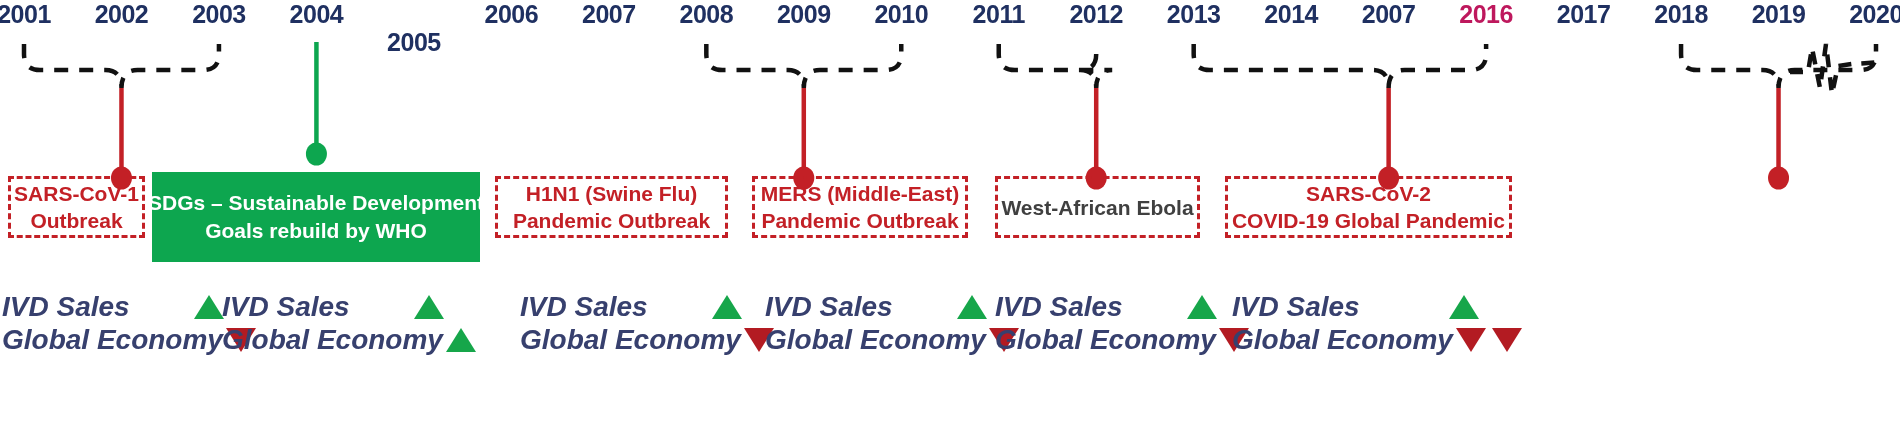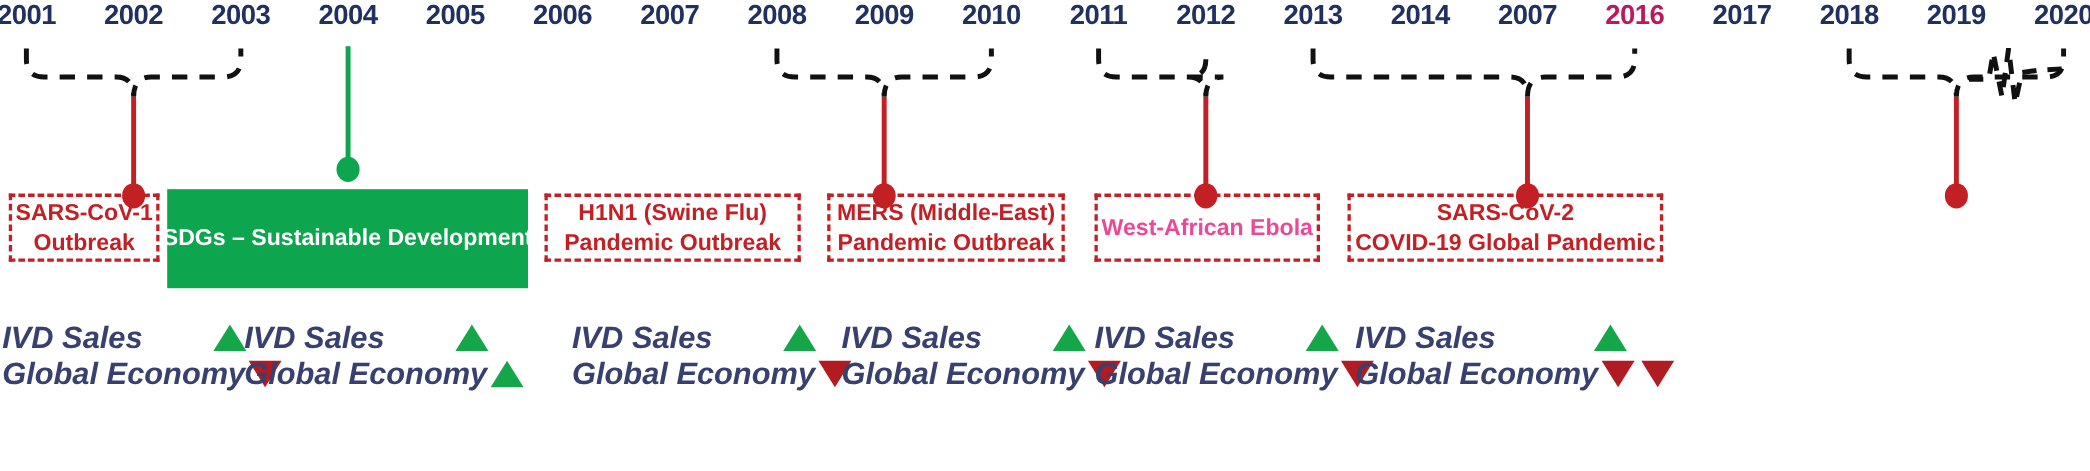--- a/index.html
+++ b/index.html
@@ -82,21 +82,21 @@
 </head>
 <body>
 
 <div id="stage">
 
   <div class="year-axis" id="year-axis">
       <div class="year" style="left: -21px; width: 90px; color: rgb(31, 48, 97);">2001</div>
       <div class="year" style="left: 76.4737px; width: 90px; color: rgb(31, 48, 97);">2002</div>
       <div class="year" style="left: 173.947px; width: 90px; color: rgb(31, 48, 97);">2003</div>
       <div class="year" style="left: 271.421px; width: 90px; color: rgb(31, 48, 97);">2004</div>
-      <div class="year" style="left: 368.895px; width: 90px; color: rgb(31, 48, 97);">2005</div>
+      <div class="year" style="left: 368.895px; width: 90px; color: rgb(31, 48, 97); margin-top: 28px;">2005</div>
       <div class="year" style="left: 466.368px; width: 90px; color: rgb(31, 48, 97);">2006</div>
       <div class="year" style="left: 563.842px; width: 90px; color: rgb(31, 48, 97);">2007</div>
       <div class="year" style="left: 661.316px; width: 90px; color: rgb(31, 48, 97);">2008</div>
       <div class="year" style="left: 758.789px; width: 90px; color: rgb(31, 48, 97);">2009</div>
       <div class="year" style="left: 856.263px; width: 90px; color: rgb(31, 48, 97);">2010</div>
       <div class="year" style="left: 953.737px; width: 90px; color: rgb(31, 48, 97);">2011</div>
       <div class="year" style="left: 1051.21px; width: 90px; color: rgb(31, 48, 97);">2012</div>
       <div class="year" style="left: 1148.68px; width: 90px; color: rgb(31, 48, 97);">2013</div>
       <div class="year" style="left: 1246.16px; width: 90px; color: rgb(31, 48, 97);">2014</div>
       <div class="year" style="left: 1343.63px; width: 90px; color: rgb(31, 48, 97);">2007</div>
@@ -128,30 +128,31 @@
       <path d="M 1790 72 L 1808 72 L 1812 48 L 1820 88 L 1826 44 L 1832 94 L 1838 66 L 1852 64 L 1884 62" fill="none" stroke="#111111" stroke-width="4.5" stroke-dasharray="13 10" stroke-linecap="butt" stroke-linejoin="miter"></path>
     </svg>
 
   <div id="boxes">
       <div class="ev-box red" style="left: 8px; width: 137px; top: 176px; height: 62px; border-color: rgb(195, 32, 38); color: rgb(195, 32, 38);">
         <span class="ev-line">SARS-CoV-1</span>
         <span class="ev-line">Outbreak</span>
       </div>
       <div class="ev-box green" style="left: 152px; width: 328px; top: 172px; height: 90px; background: rgb(13, 166, 79);">
         <span class="ev-line">SDGs – Sustainable Development</span>
+        <span class="ev-line">Goals rebuild by WHO</span>
       </div>
       <div class="ev-box red" style="left: 495px; width: 233px; top: 176px; height: 62px; border-color: rgb(195, 32, 38); color: rgb(195, 32, 38);">
         <span class="ev-line">H1N1 (Swine Flu)</span>
         <span class="ev-line">Pandemic Outbreak</span>
       </div>
       <div class="ev-box red" style="left: 752px; width: 216px; top: 176px; height: 62px; border-color: rgb(195, 32, 38); color: rgb(195, 32, 38);">
         <span class="ev-line">MERS (Middle-East)</span>
         <span class="ev-line">Pandemic Outbreak</span>
       </div>
-      <div class="ev-box red" style="left: 995px; width: 205px; top: 176px; height: 62px; border-color: rgb(195, 32, 38); color: #ec4899; text-align: right;">
+      <div class="ev-box red" style="left: 995px; width: 205px; top: 176px; height: 62px; border-color: rgb(195, 32, 38); color: #404040; text-align: right;">
         <span class="ev-line">West-African Ebola</span>
       </div>
       <div class="ev-box red" style="left: 1225px; width: 287px; top: 176px; height: 62px; border-color: rgb(195, 32, 38); color: rgb(195, 32, 38);">
         <span class="ev-line">SARS-CoV-2</span>
         <span class="ev-line">COVID-19 Global Pandemic</span>
       </div>
     </div>
 
   <div id="indicators">
       <div class="ind-group" style="left: 2px; top: 290px; width: 225px;">

